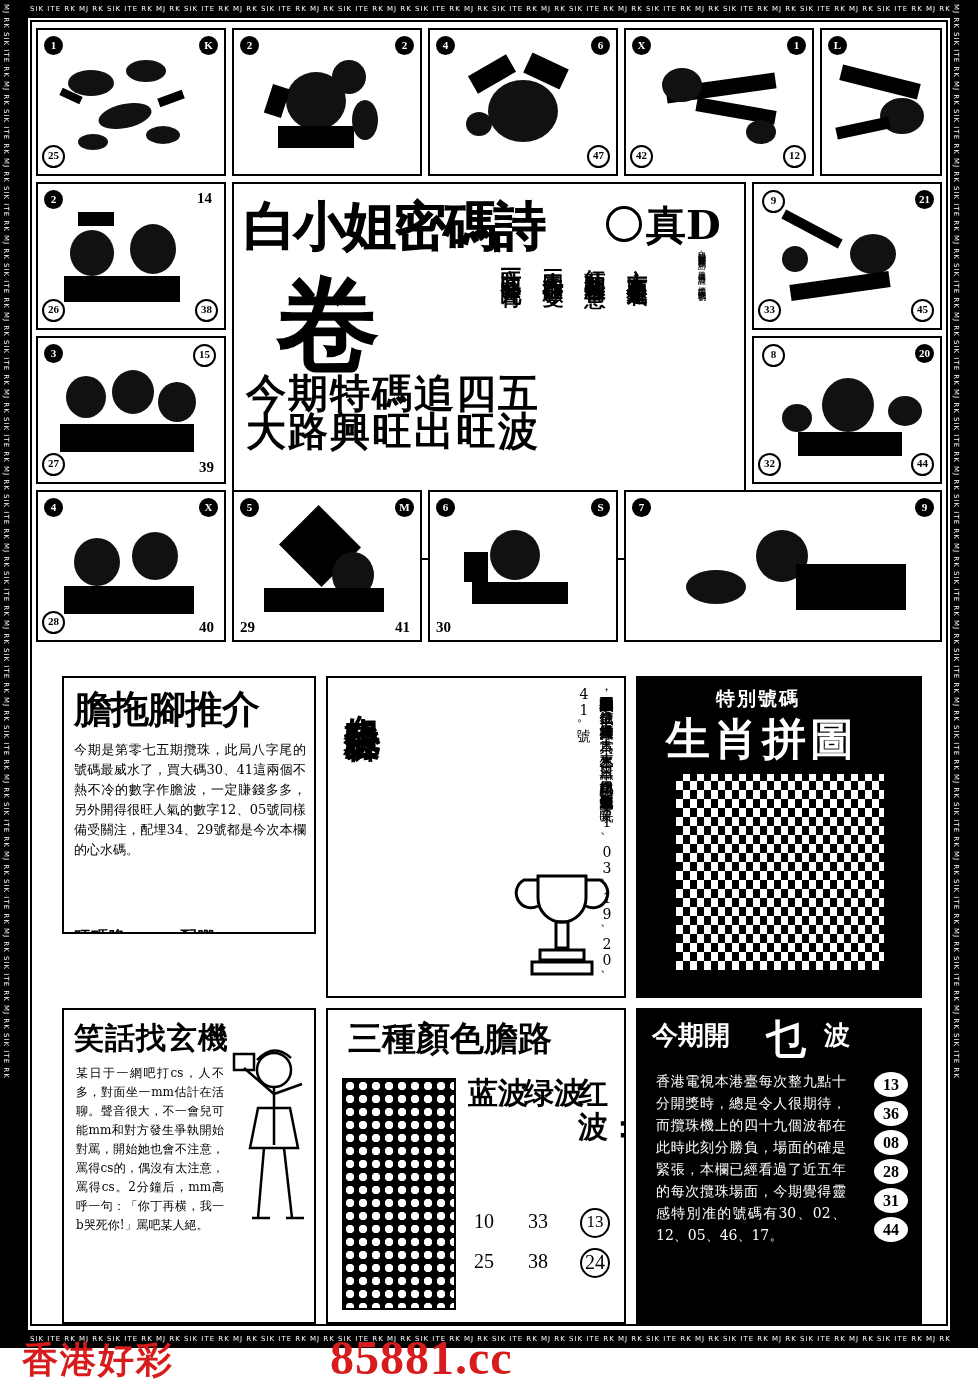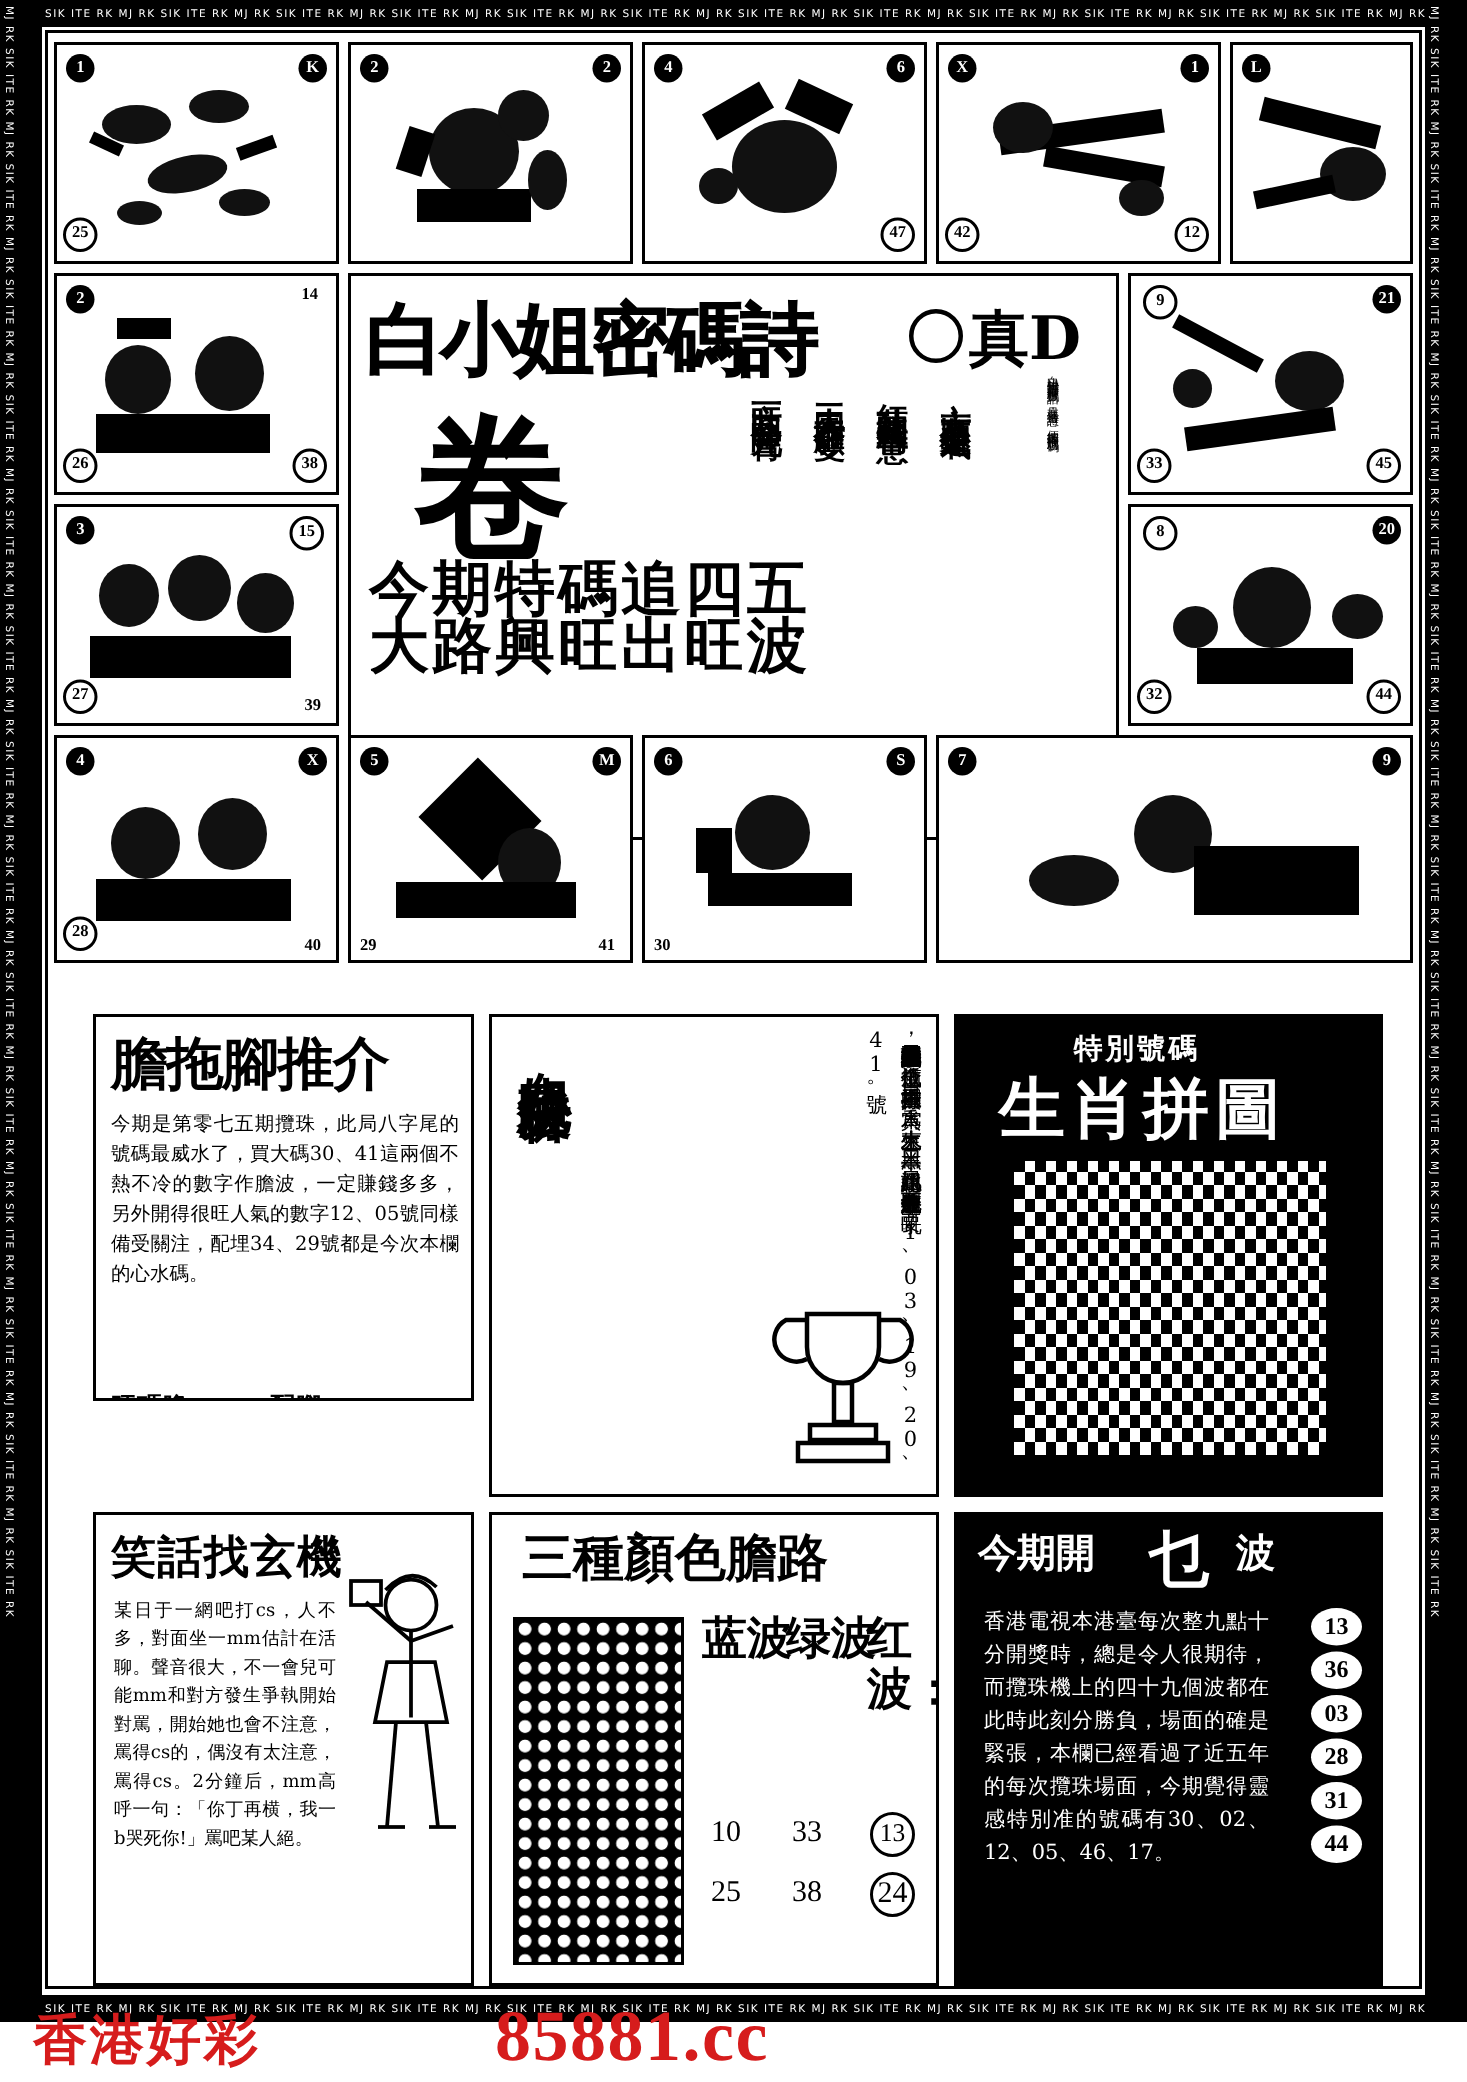--- a/index.html
+++ b/index.html
@@ -75,21 +75,21 @@
     position: absolute;
     background: #111;
     border-radius: 50%;
   }
   .blob2 {
     position: absolute;
     background: #000;
   }
   .corner-num {
     position: absolute;
-    font-size: 11px;
+    font-size: 15px;
     font-weight: bold;
     font-family: "Liberation Serif", serif;
     color: #000;
   }
   .circ-num {
     position: absolute;
     width: 19px; height: 19px;
     border: 2px solid #000;
     border-radius: 50%;
     font-size: 11px;
@@ -538,21 +538,21 @@
   <div class="panel panel-black" style="left:636px; top:1008px; width:286px; height:316px;">
     <div style="position:absolute; left:14px; top:8px; font-size:26px; font-weight:bold; color:#fff; font-family:'DejaVu Serif', serif;">今期開</div>
     <div style="position:absolute; left:128px; top:2px; font-size:40px; font-weight:bold; color:#fff; font-family:'DejaVu Serif', serif;">乜</div>
     <div style="position:absolute; left:186px; top:8px; font-size:26px; font-weight:bold; color:#fff; font-family:'DejaVu Serif', serif;">波</div>
 
     <div class="body-text-w" style="position:absolute; left:18px; top:60px; width:190px; text-align:justify;">香港電視本港臺每次整九點十分開獎時，總是令人很期待，而攬珠機上的四十九個波都在此時此刻分勝負，場面的確是緊張，本欄已經看過了近五年的每次攬珠場面，今期覺得靈感特別准的號碼有30、02、12、05、46、17。</div>
 
     <div style="position:absolute; right:12px; top:62px;">
       <span class="num-pill">13</span>
       <span class="num-pill">36</span>
-      <span class="num-pill">03</span>
+      <span class="num-pill">08</span>
       <span class="num-pill">28</span>
       <span class="num-pill">31</span>
       <span class="num-pill">44</span>
     </div>
   </div>
 
   <div class="footer-left">香港好彩</div>
   <div class="footer-right">85881.cc</div>
 
 </div>

